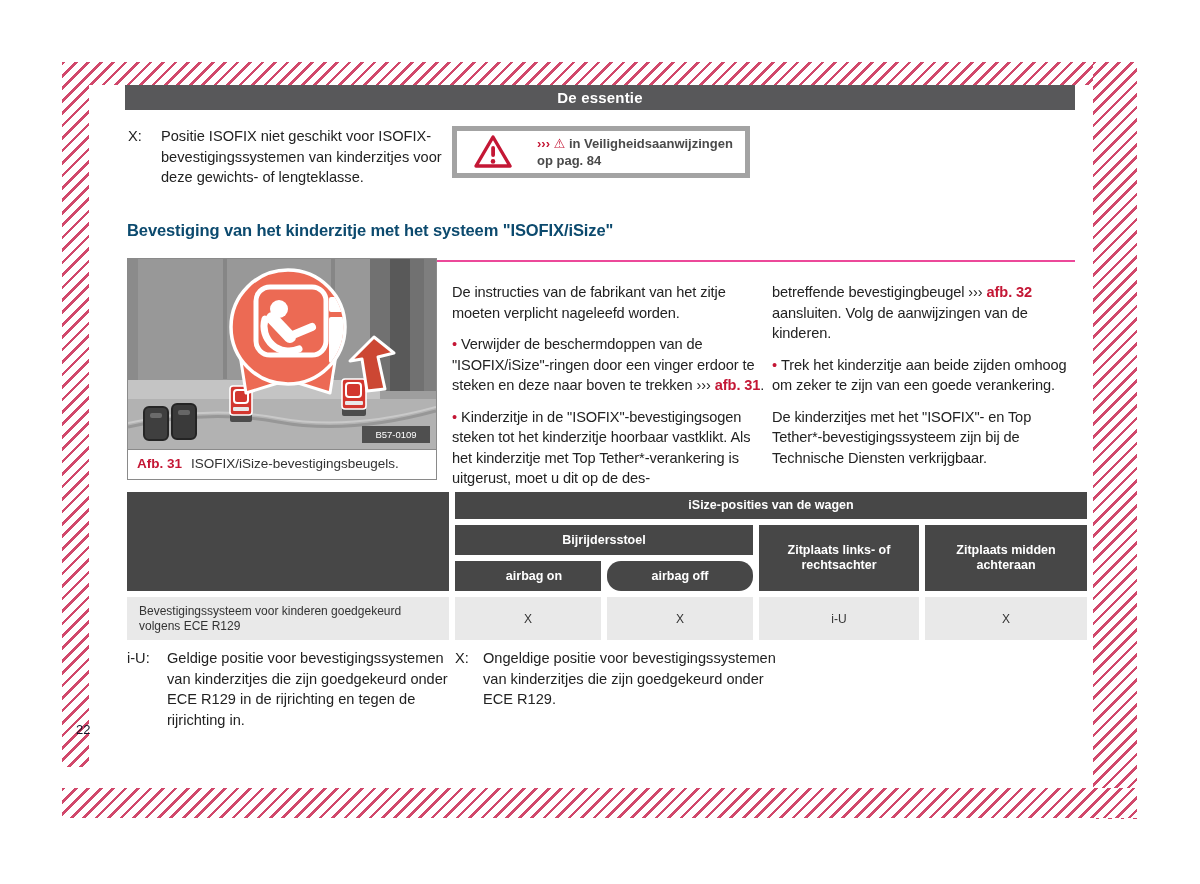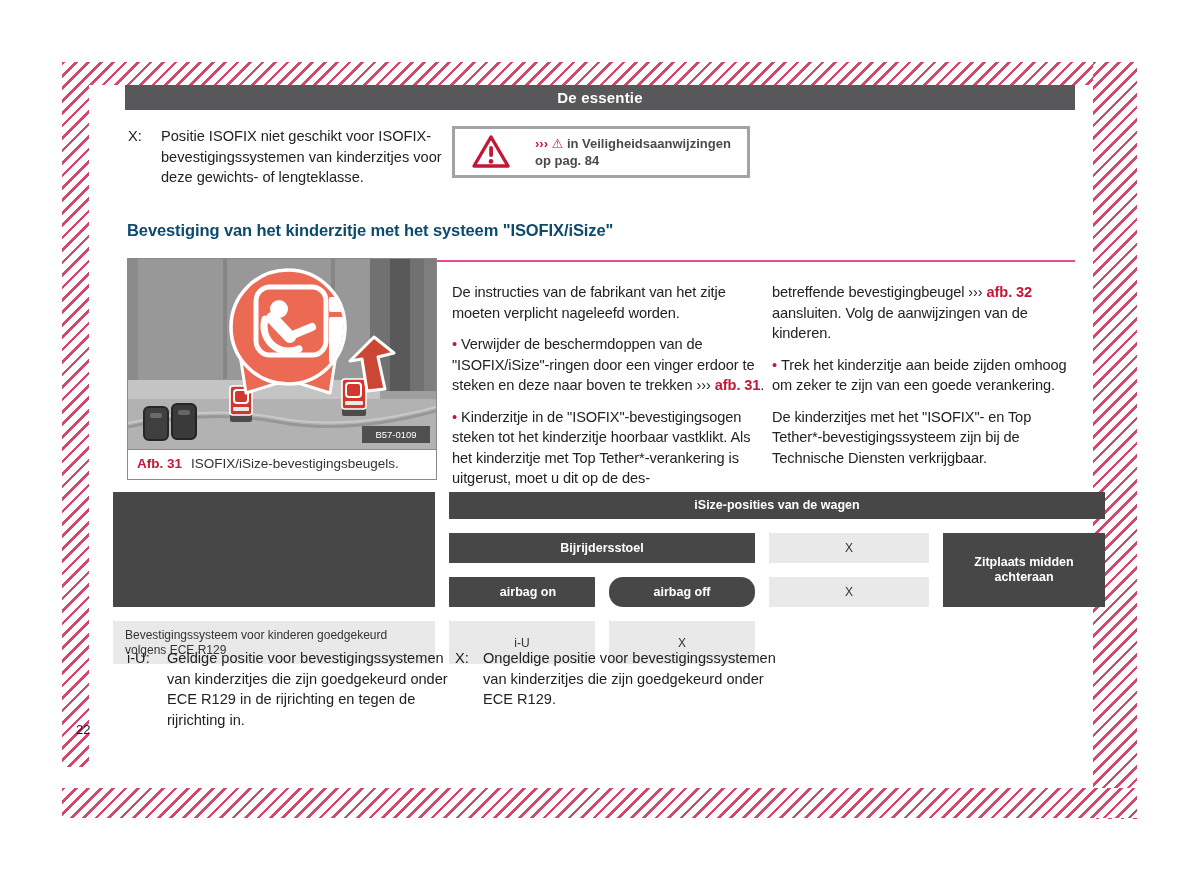--- a/index.html
+++ b/index.html
@@ -21,21 +21,21 @@
 
   .legend-item { display:flex; font-size:14.6px; line-height:20.5px; color:#222; }
   .legend-top { position:absolute; left:128px; top:126px; width:318px; }
   .legend-term { flex:0 0 33px; }
   .lb1 { position:absolute; left:127px; top:648px; width:332px; }
   .lb1 .legend-term { flex:0 0 40px; }
   .lb2 { position:absolute; left:455px; top:648px; width:332px; }
   .lb2 .legend-term { flex:0 0 28px; }
 
   .warn-box { position:absolute; left:452px; top:126px; width:298px; height:52px;
-    border:3px solid #a3a3a3; background:#fff; display:flex; align-items:center; padding:0 8px 0 16px; }
+    border:5px solid #a3a3a3; background:#fff; display:flex; align-items:center; padding:0 8px 0 16px; }
   .warn-box svg { flex:0 0 40px; margin-right:24px; }
   .warn-text { font-size:13px; font-weight:bold; line-height:17px; color:#4a4a4a; width:206px; }
   .warn-text .red { color:#c41735; }
 
   .section-title { position:absolute; left:127px; top:221px; width:948px;
     font-size:16.5px; font-weight:bold; color:#0c4a6e; padding-bottom:20px;
     border-bottom:2px solid #ec4899; letter-spacing:-0.1px; }
 
   .figure { position:absolute; left:127px; top:258px; width:310px; height:222px;
     border:1px solid #8a8a8a; background:#fff; }
@@ -44,23 +44,23 @@
     font-size:13.5px; color:#333; }
   .fig-label { color:#c41735; font-weight:bold; margin-right:9px; }
 
   .textcol { position:absolute; top:257px;margin-top:25px; }
   .col2 { left:452px; width:314px; }
   .col3 { left:772px; width:306px; }
   .textcol p { font-size:14.6px; line-height:20.5px; color:#222; margin-bottom:11px; letter-spacing:-0.1px; }
   .bullet { color:#c41735; margin-right:4px; }
   .xref { color:#c41735; font-weight:bold; }
 
-  .isofix-table { position:absolute; left:113px; top:492px; width:948px;
+  .isofix-table { position:absolute; left:127px; top:492px; width:948px;
     display:grid; grid-template-columns:322px 146px 146px 160px 162px;
-    grid-template-rows:27px 30px 30px 43px; gap:14px; background:#fff; }
+    grid-template-rows:27px 30px 30px 43px; gap:6px; background:#fff; }
   .th { background:#474747; color:#fff; font-weight:bold; font-size:12.5px;
     display:flex; align-items:center; justify-content:center; text-align:center; line-height:15px; }
   .th-blank   { grid-column:1; grid-row:1/4; }
   .th-isize   { grid-column:2/6; grid-row:1; }
   .th-bij     { grid-column:2/4; grid-row:2; }
   .th-links   { grid-column:4; grid-row:2/4; padding:0 18px; }
   .th-midden  { grid-column:5; grid-row:2/4; padding:7px 18px; }
   .th-aon     { grid-column:2; grid-row:3;padding-left:12px; }
   .th-aoff    { grid-column:3; grid-row:3;border-radius:14px; }
   .td { background:#e9e9e9; color:#333; font-size:12px;
@@ -180,20 +180,21 @@
   <div class="textcol col3">
     <p><span>betreffende bevestigingbeugel ››› </span><span class="xref">afb. 32</span><span> aansluiten. Volg de aanwijzingen van de kinderen.</span></p>
     <p><span class="bullet">•</span><span>Trek het kinderzitje aan beide zijden omhoog om zeker te zijn van een goede verankering.</span></p>
     <p>De kinderzitjes met het "ISOFIX"- en Top Tether*-bevestigingssysteem zijn bij de Technische Diensten verkrijgbaar.</p>
   </div>
 
   <div class="isofix-table">
     <div class="th th-blank"></div>
     <div class="th th-isize">iSize-posities van de wagen</div>
     <div class="th th-bij">Bijrijdersstoel</div>
+    <div class="th th-links">Zitplaats links- of rechtsachter</div>
     <div class="th th-midden">Zitplaats midden achteraan</div>
     <div class="th th-aon">airbag on</div>
     <div class="th th-aoff">airbag off</div>
     <div class="td td-label">Bevestigingssysteem voor kinderen goedgekeurd volgens ECE R129</div>
     <div class="td">X</div>
     <div class="td">X</div>
     <div class="td">i-U</div>
     <div class="td">X</div>
   </div>
 

